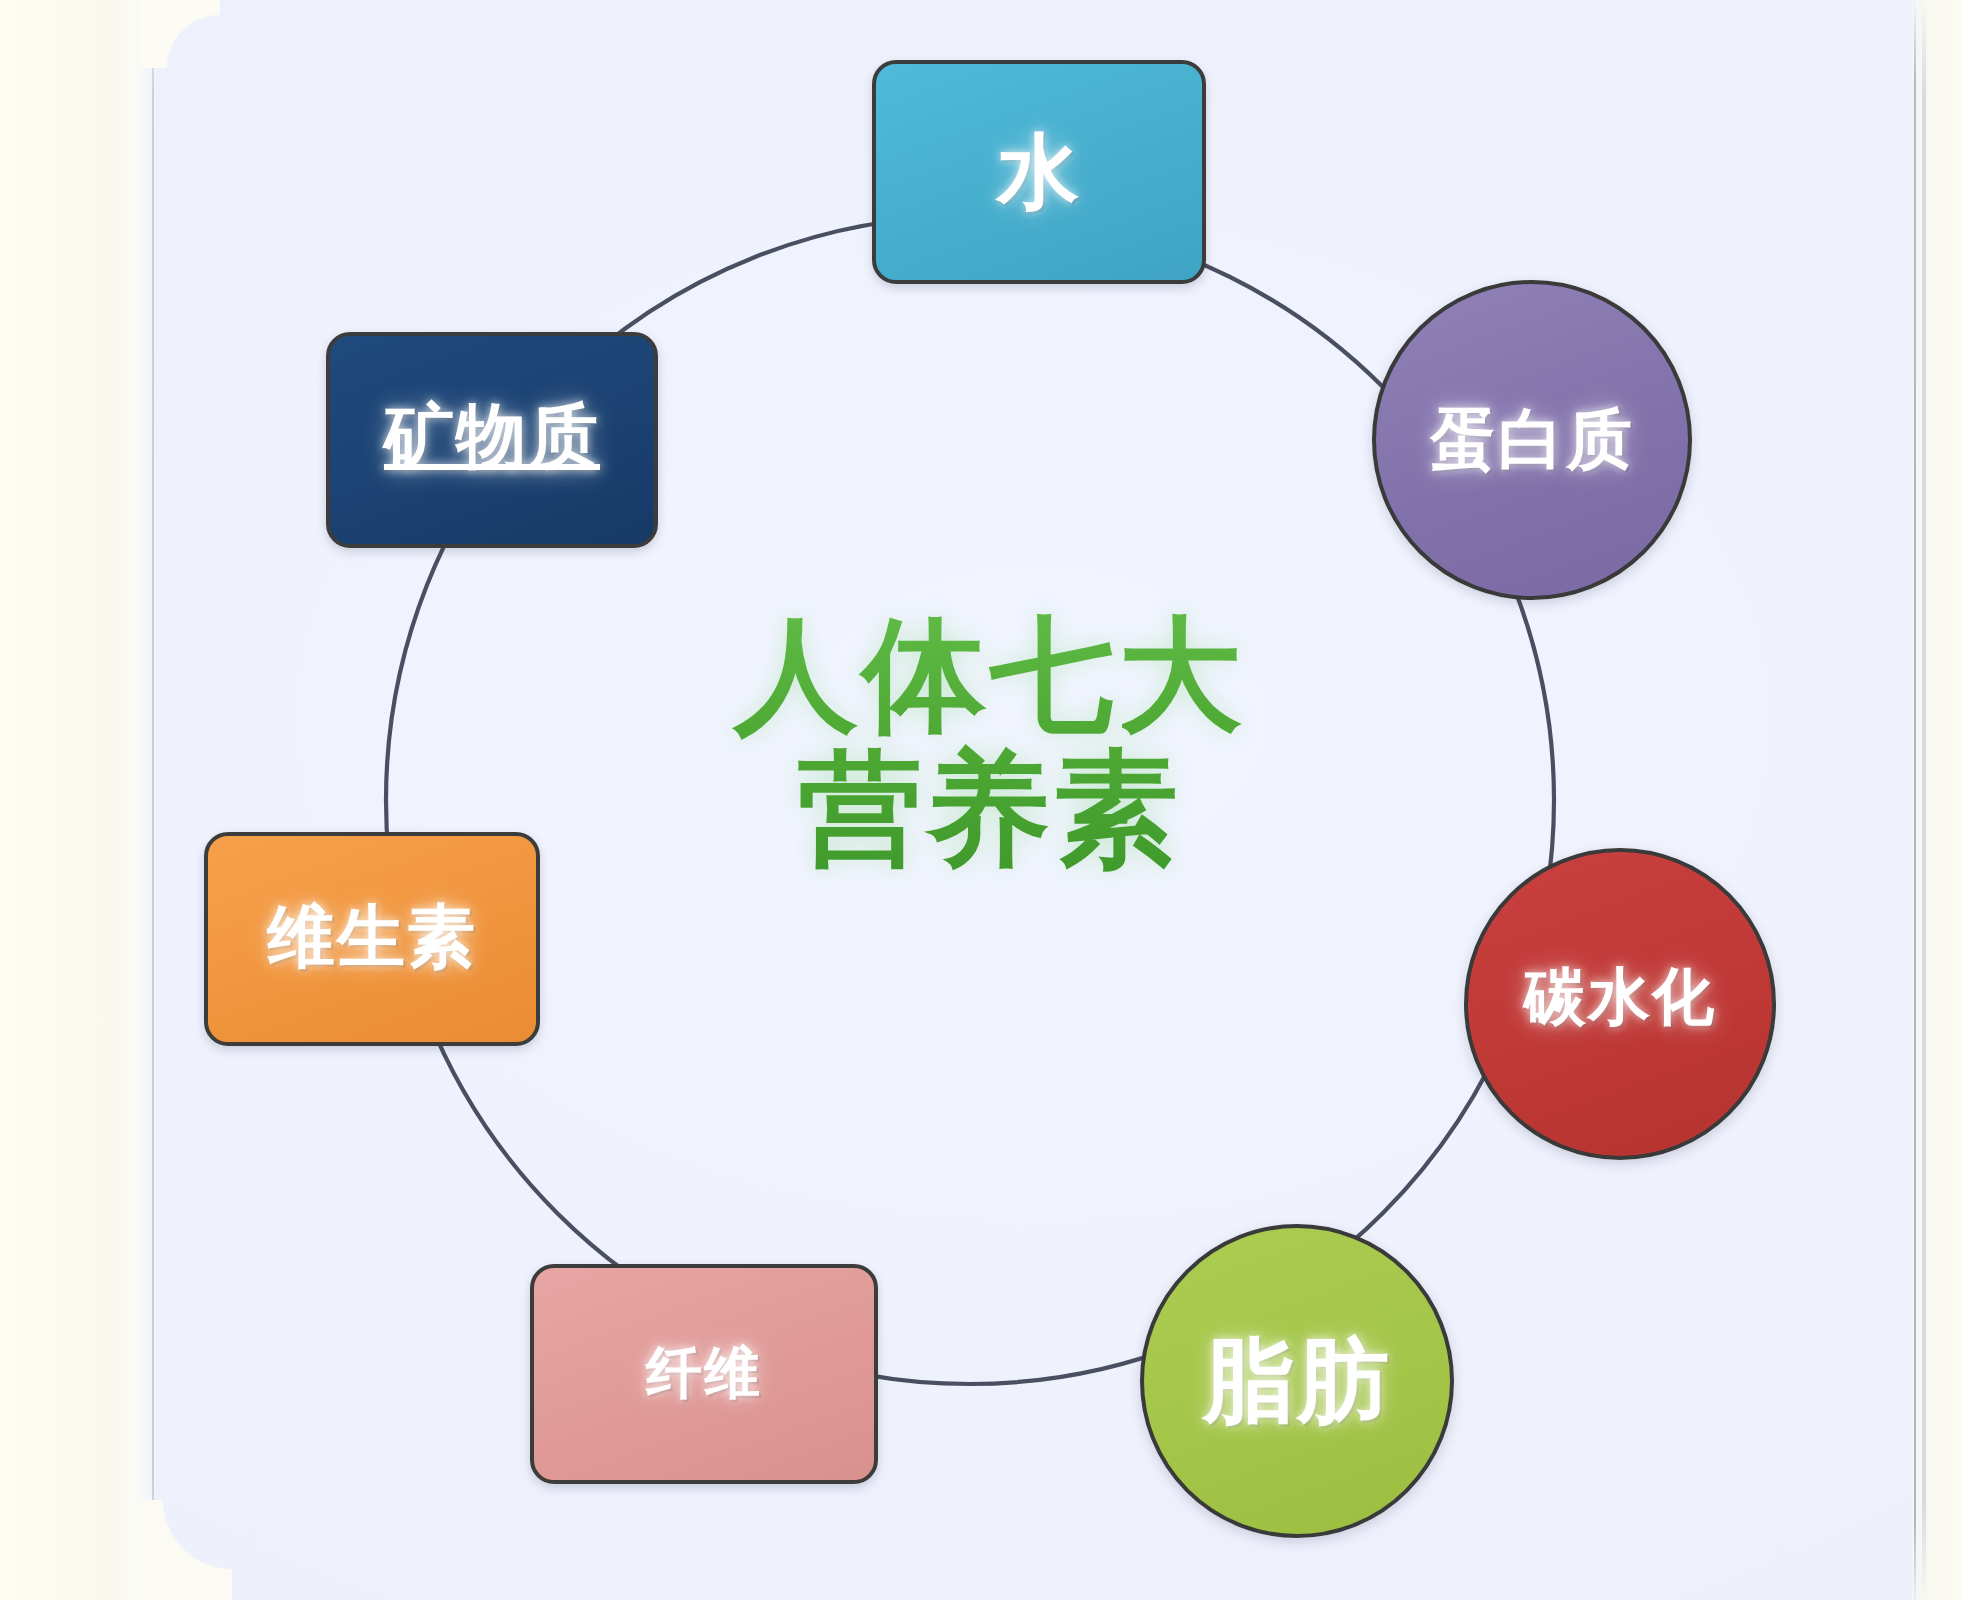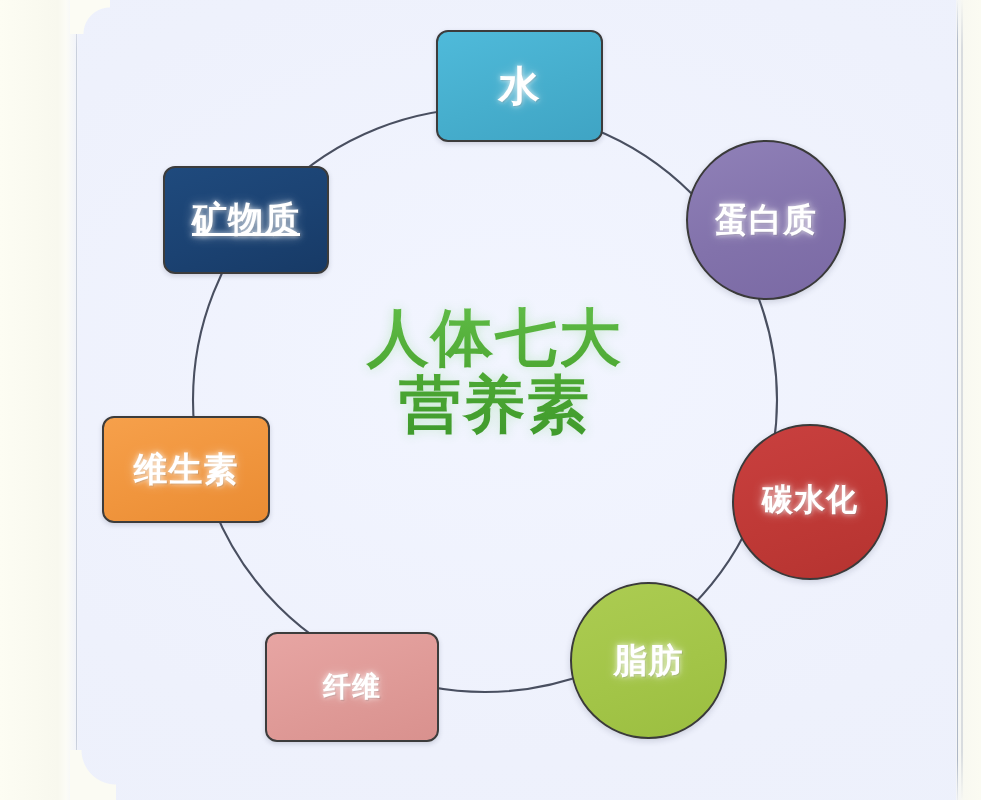--- a/index.html
+++ b/index.html
@@ -118,21 +118,21 @@
   
   .node-water   { left: 436px; top: 30px;  width: 163px; height: 108px; font-size: 41px;
                   background: linear-gradient(160deg, #4fbada 0%, #46aecd 55%, #3fa4c4 100%);
                   border-color:#2f4f5e; }
   .node-protein { left: 686px; top: 140px; width: 156px; height: 156px; font-size: 33px;
                   background: linear-gradient(160deg, #9081b8 0%, #8272ab 55%, #7a69a4 100%);
                   border-color:#3a3550; }
   .node-carb    { left: 732px; top: 424px; width: 152px; height: 152px; font-size: 31px;
                   background: linear-gradient(160deg, #c9403f 0%, #bf3936 55%, #b53330 100%);
                   border-color:#5a1f1e;font-family:Liberation Mono, monospace; }
-  .node-fat     { left: 570px; top: 582px; width: 153px; height: 153px; font-size: 34px;
+  .node-fat     { left: 570px; top: 612px; width: 153px; height: 153px; font-size: 46px;
                   background: linear-gradient(160deg, #accc52 0%, #a3c548 55%, #9bbe40 100%);
                   border-color:#4d5c22; }
   .node-fiber   { left: 265px; top: 632px; width: 170px; height: 106px; font-size: 28px;
                   background: linear-gradient(160deg, #e7a5a3 0%, #df9a97 55%, #d9918e 100%);
                   border-color:#4a3535; }
   .node-vitamin { left: 102px; top: 397px; width: 164px; height: 103px; font-size: 34px;
                   background: linear-gradient(160deg, #f6a04b 0%, #f0953d 55%, #ea8c33 100%);
                   border-color:#57391a;margin-top:19px; }
   .node-mineral { left: 163px; top: 166px; width: 162px; height: 104px; font-size: 35px;
                   background: linear-gradient(160deg, #1f4a7d 0%, #1b4272 55%, #173a66 100%);

